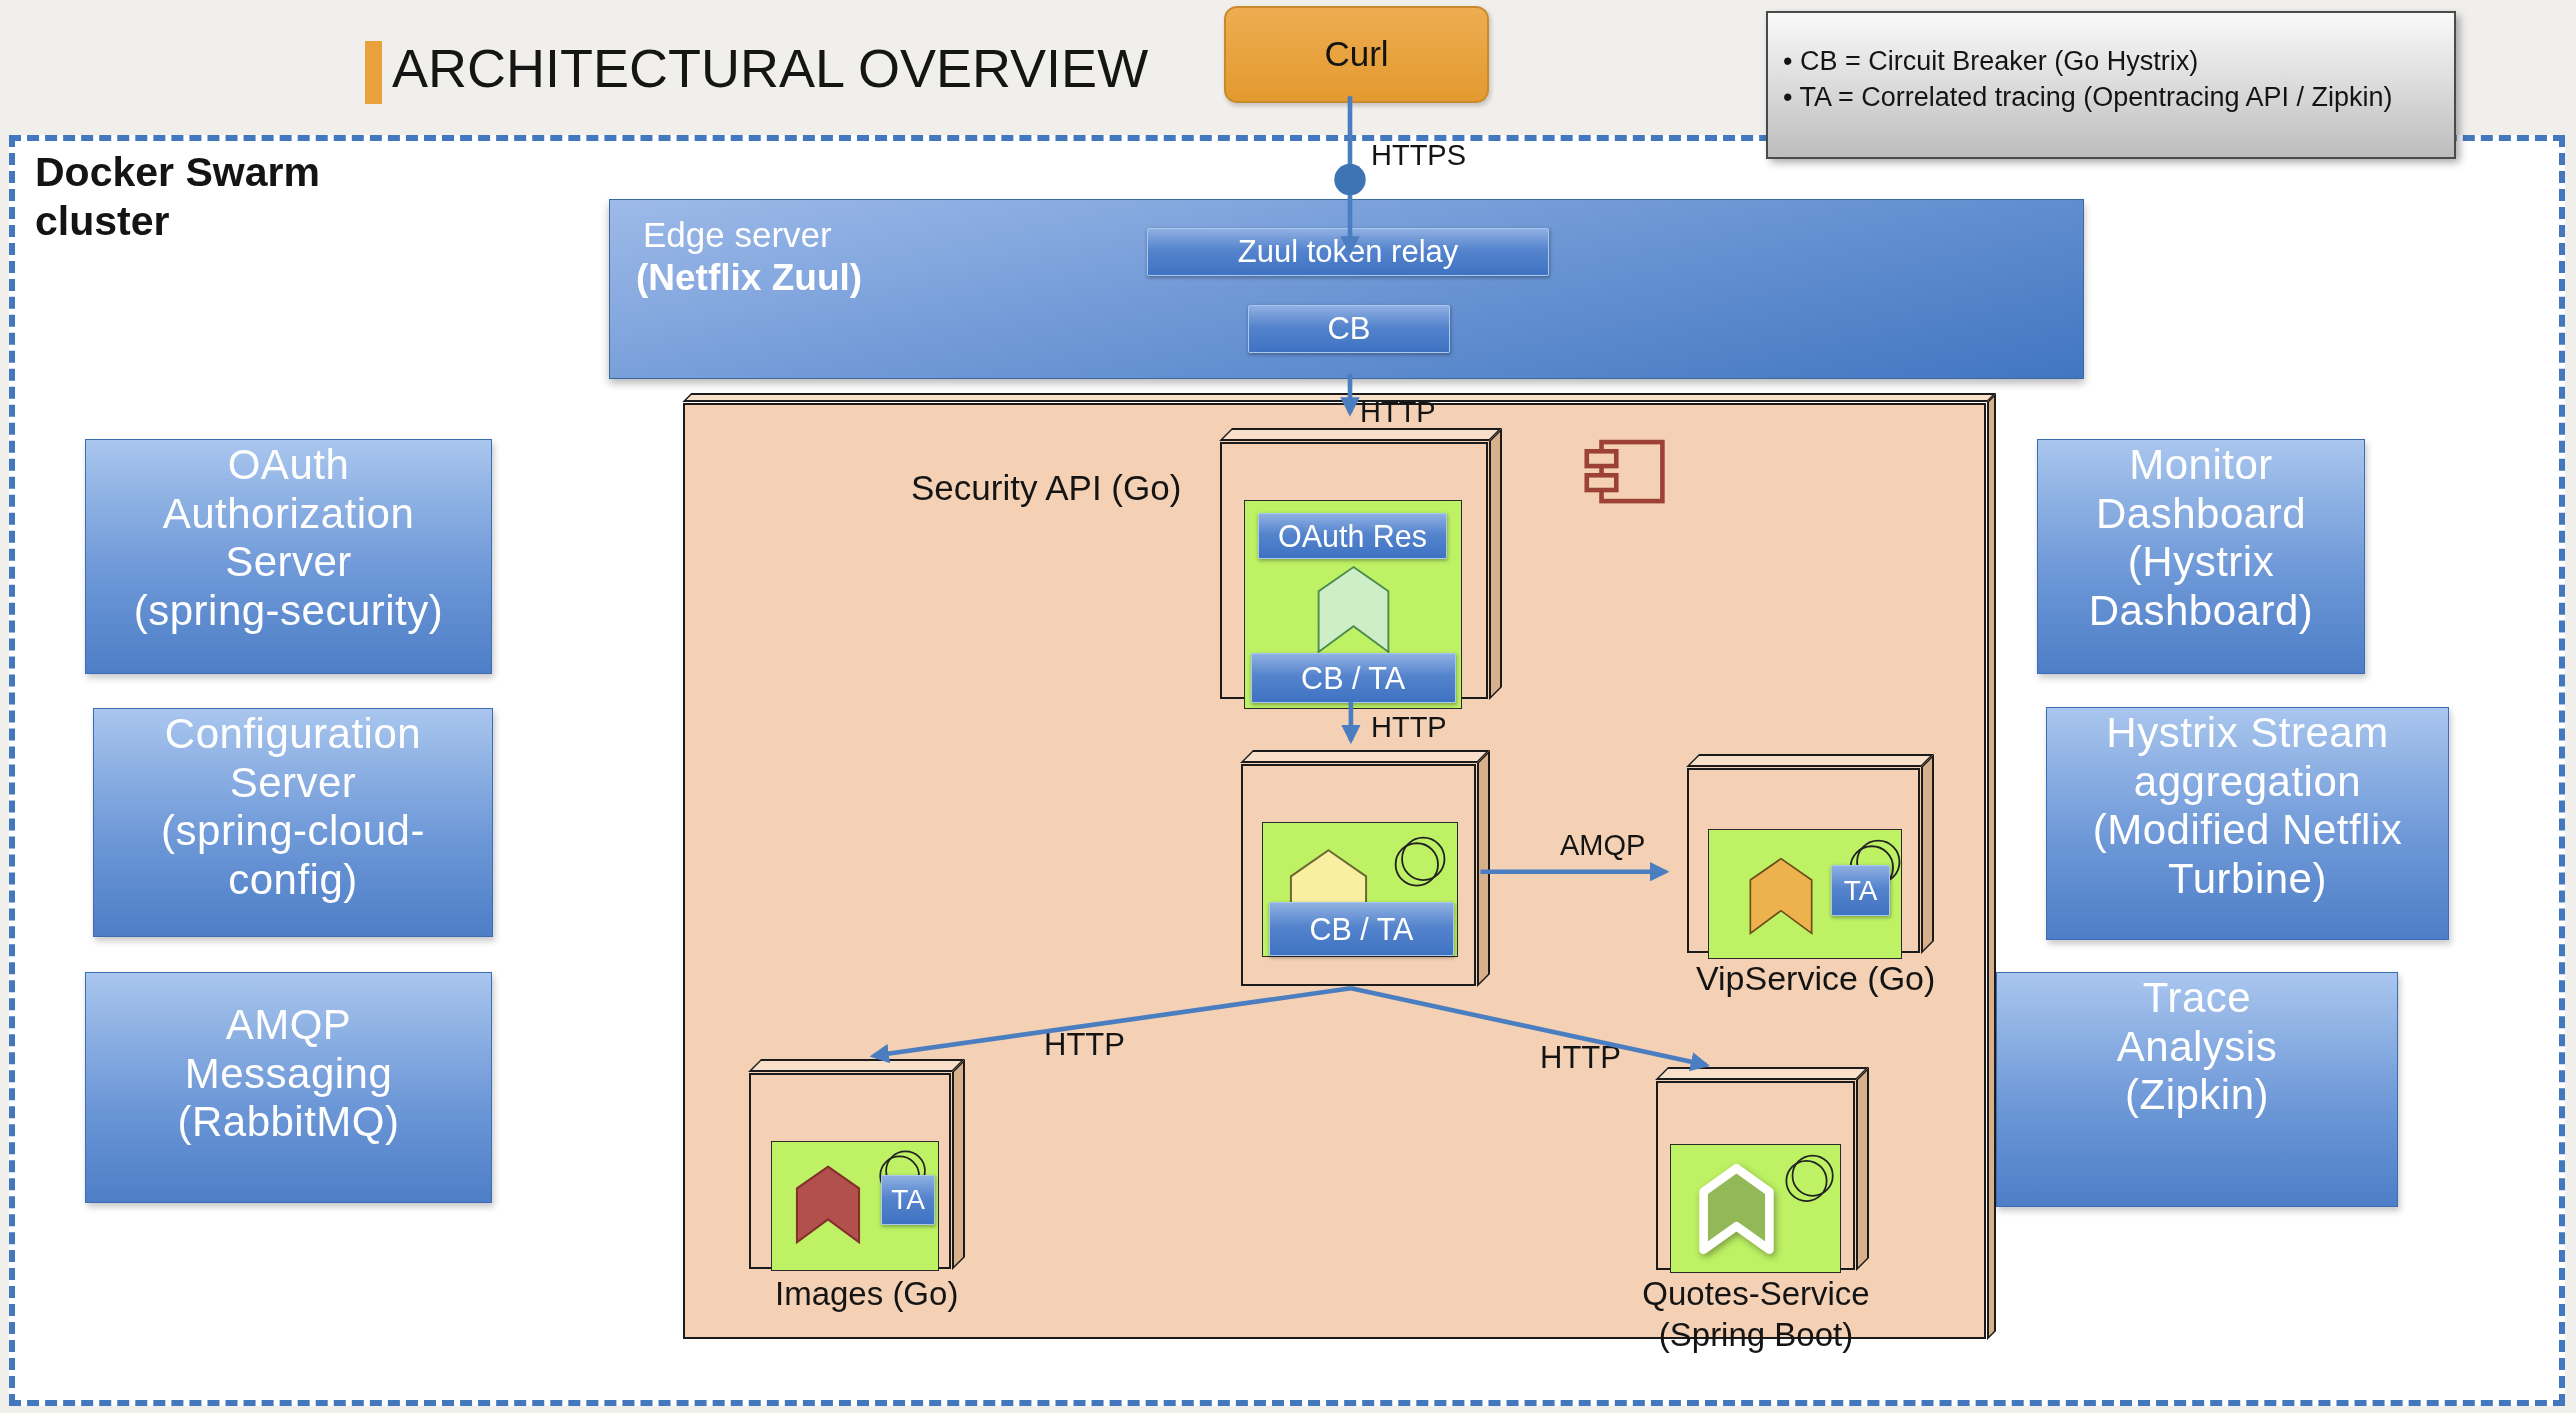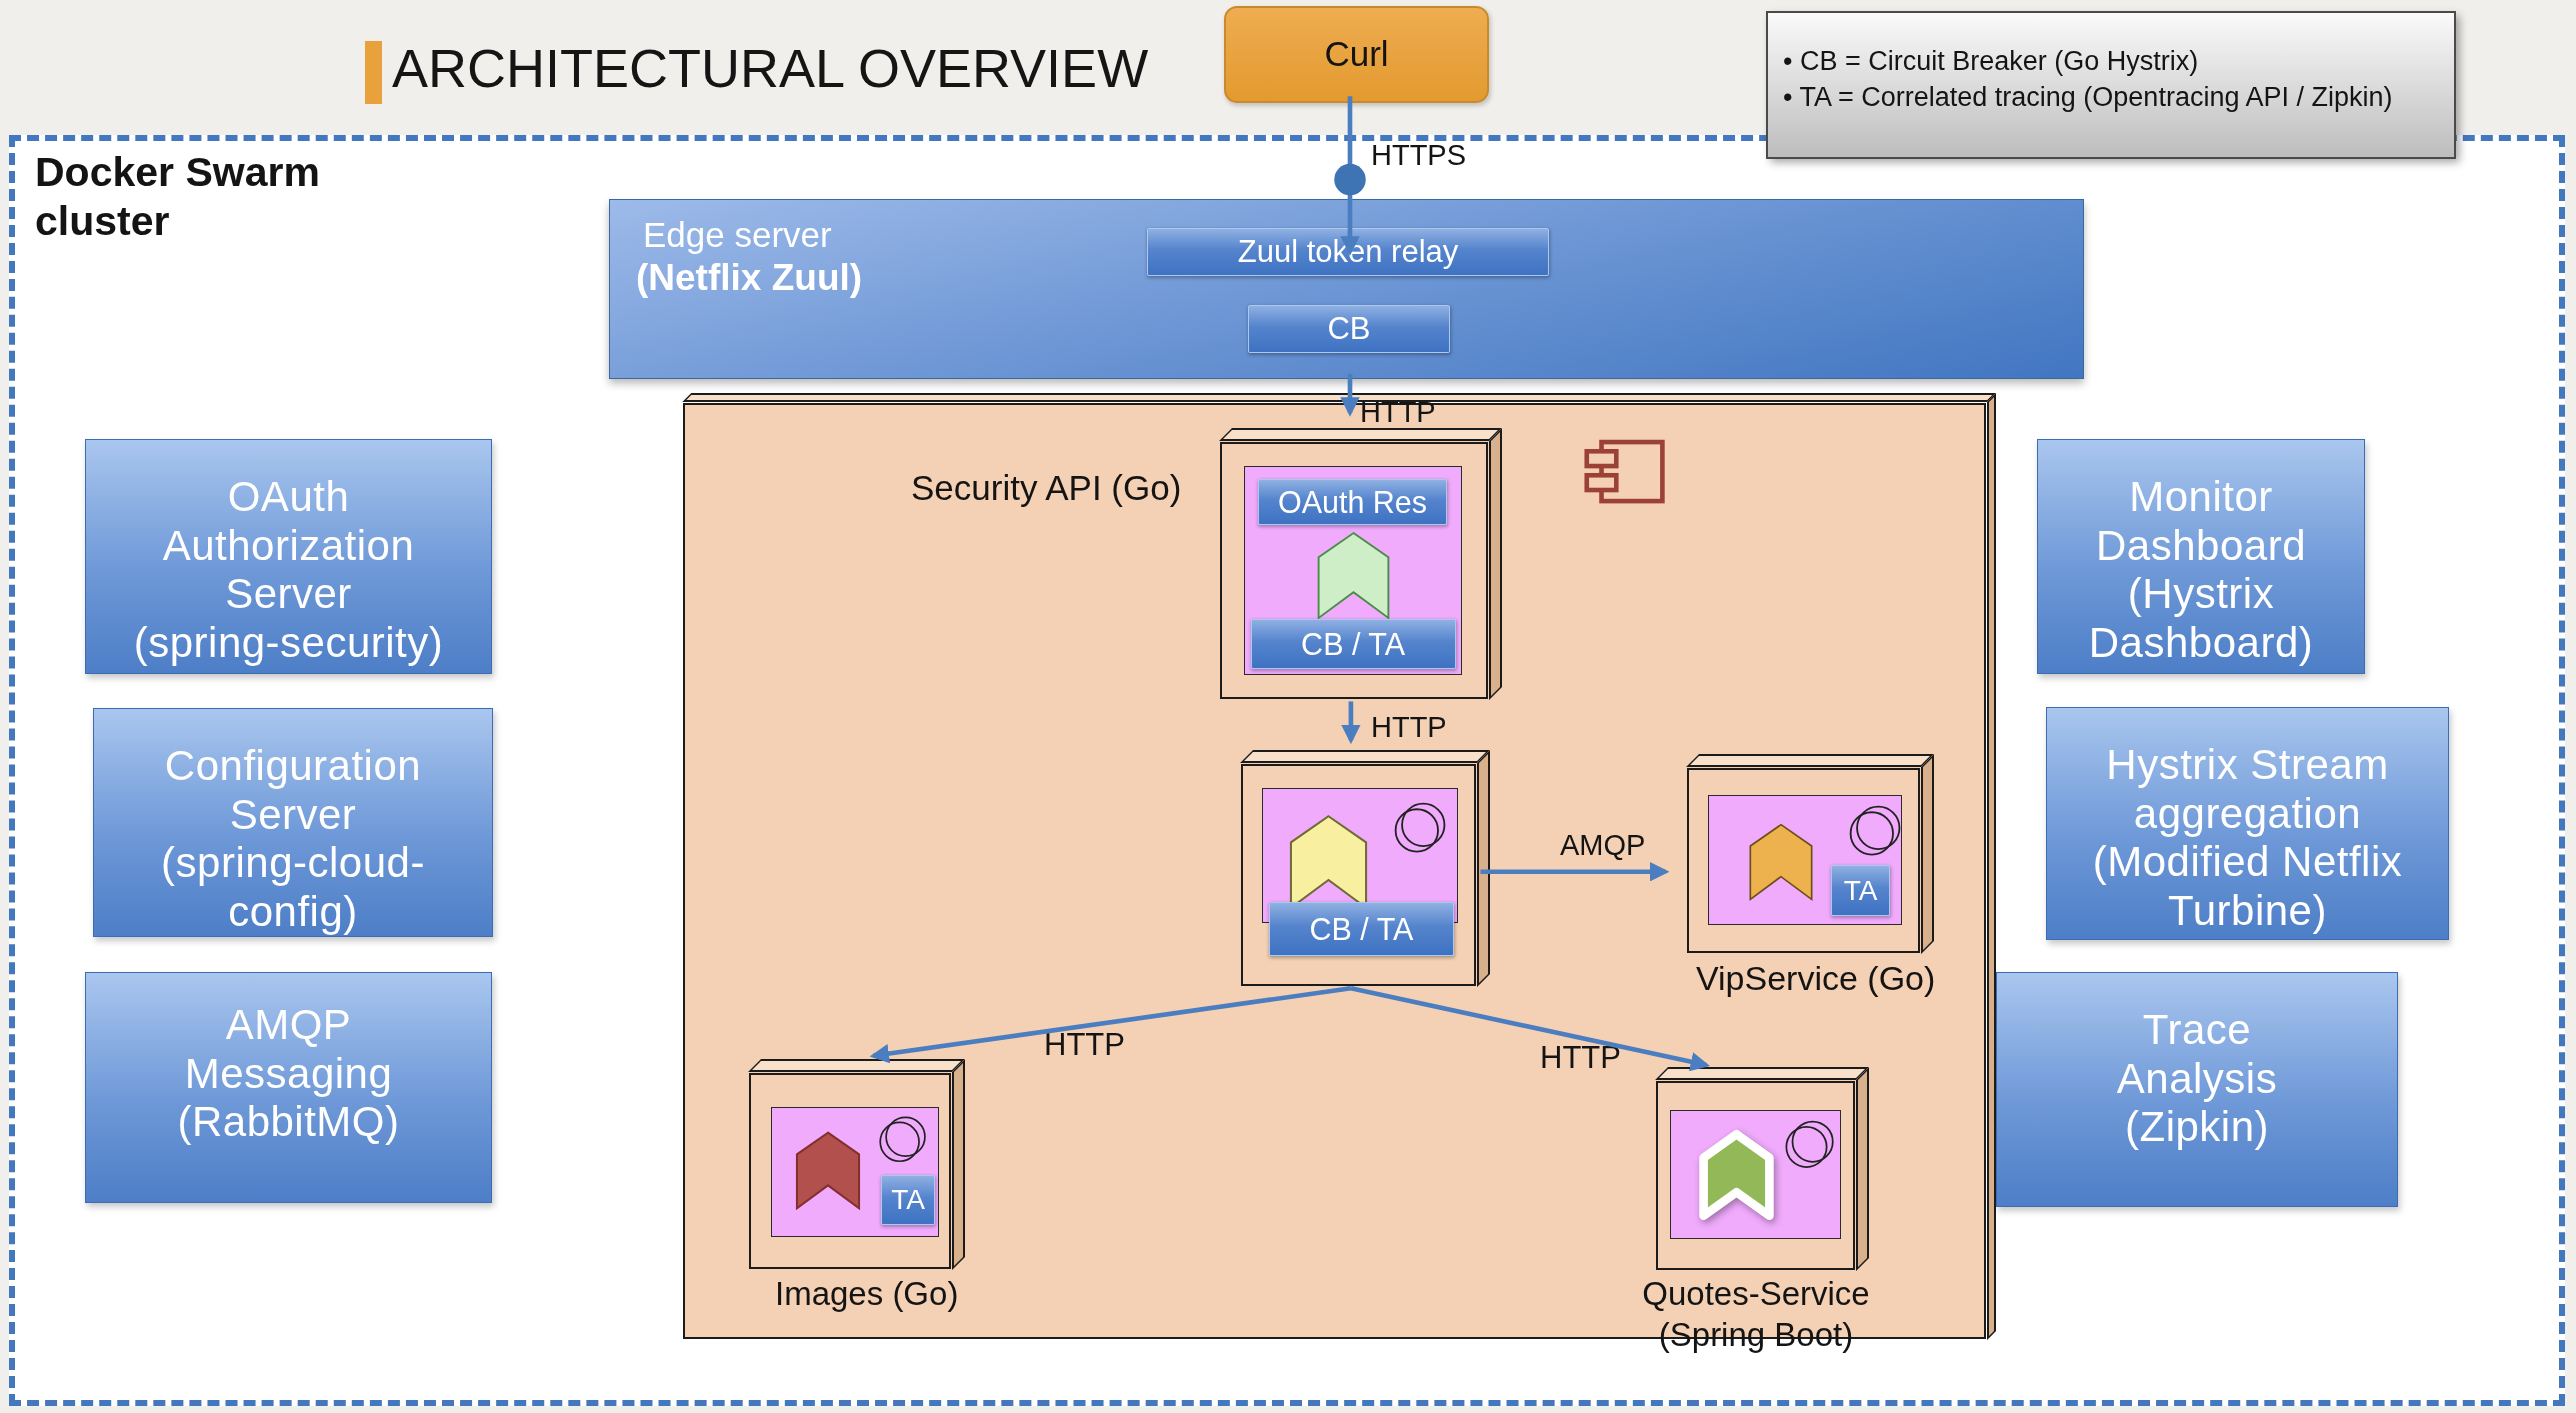--- a/index.html
+++ b/index.html
@@ -36,21 +36,21 @@
 
   .btn-blue{background:linear-gradient(180deg,#8fb0e2 0%,#5584cd 45%,#3e72c2 100%);
     border:1.9px solid #a9c9f0;color:#ffffff;display:flex;align-items:center;justify-content:center;
     border-radius:1.9px;box-shadow:0.9px 1.9px 3.7px rgba(0,0,0,.30);box-sizing:border-box;}
   #btn-oauth-relay{left:537px;top:28px;width:402px;height:48px;font-size:31px;}
   #btn-edge-cb{left:638px;top:105px;width:202px;height:48px;font-size:31px;}
 
   
   .info-box{background:linear-gradient(180deg,#a9c6ee 0%,#6f99d8 55%,#4d7ec7 100%);
     border:0.9px solid #3b6cb4;color:#ffffff;font-size:42px;line-height:1.16;letter-spacing:0.5px;
-    text-align:center;padding-top:33px;box-sizing:border-box;white-space:pre-line;
+    text-align:center;padding-top:1px;box-sizing:border-box;white-space:pre-line;
     box-shadow:1.9px 3.7px 6.5px rgba(0,0,0,.22);}
   #box-oauth-server{left:85px;top:439px;width:407px;height:235px;}
   #box-config-server{left:93px;top:708px;width:400px;height:229px;}
   #box-amqp{left:85px;top:972px;width:407px;height:231px;padding-top:28px;}
   #box-monitor{left:2037px;top:439px;width:328px;height:235px;}
   #box-hystrix{left:2046px;top:707px;width:403px;height:233px;}
   #box-trace{left:1996px;top:972px;width:402px;height:235px;}
 
   
   .slab{background:#f4d1b4;border:2.8px solid #1b1b1b;box-sizing:border-box;}
@@ -64,21 +64,21 @@
   #container.slab::before{height:9.3px;top:-12px;}
   #container.slab::after{width:9.3px;right:-12px;}
 
   .node3d{background:#f4d1b4;border:2.8px solid #1b1b1b;box-sizing:border-box;}
   .node3d::before{content:"";position:absolute;left:-2.8px;top:-15.7px;width:calc(100% + 5.6px);height:13px;
     background:#f8e0ca;border:2.8px solid #1b1b1b;box-sizing:border-box;
     transform:skewX(-45deg);transform-origin:bottom left;}
   .node3d::after{content:"";position:absolute;top:-2.8px;right:-15.7px;width:13px;height:calc(100% + 5.6px);
     background:#d9b08c;border:2.8px solid #1b1b1b;box-sizing:border-box;
     transform:skewY(-45deg);transform-origin:top left;}
-  .panel{position:absolute;background:#f0abfc;border:1.9px solid #2a2a2a;box-sizing:border-box;}
+  .panel{position:absolute;background:#bef264;border:1.9px solid #2a2a2a;box-sizing:border-box;margin-top:34px;}
 
   #node-security{left:1220px;top:442px;width:268px;height:257px;}
   #node-account{left:1241px;top:764px;width:235px;height:222px;}
   #node-vip{left:1687px;top:768px;width:233px;height:185px;}
   #node-images{left:749px;top:1073px;width:202px;height:196px;}
   #node-quotes{left:1656px;top:1081px;width:199px;height:189px;}
 
   
   .svc-label{font-size:35px;color:#141414;white-space:nowrap;}
   #label-security{left:911px;top:468px;}

